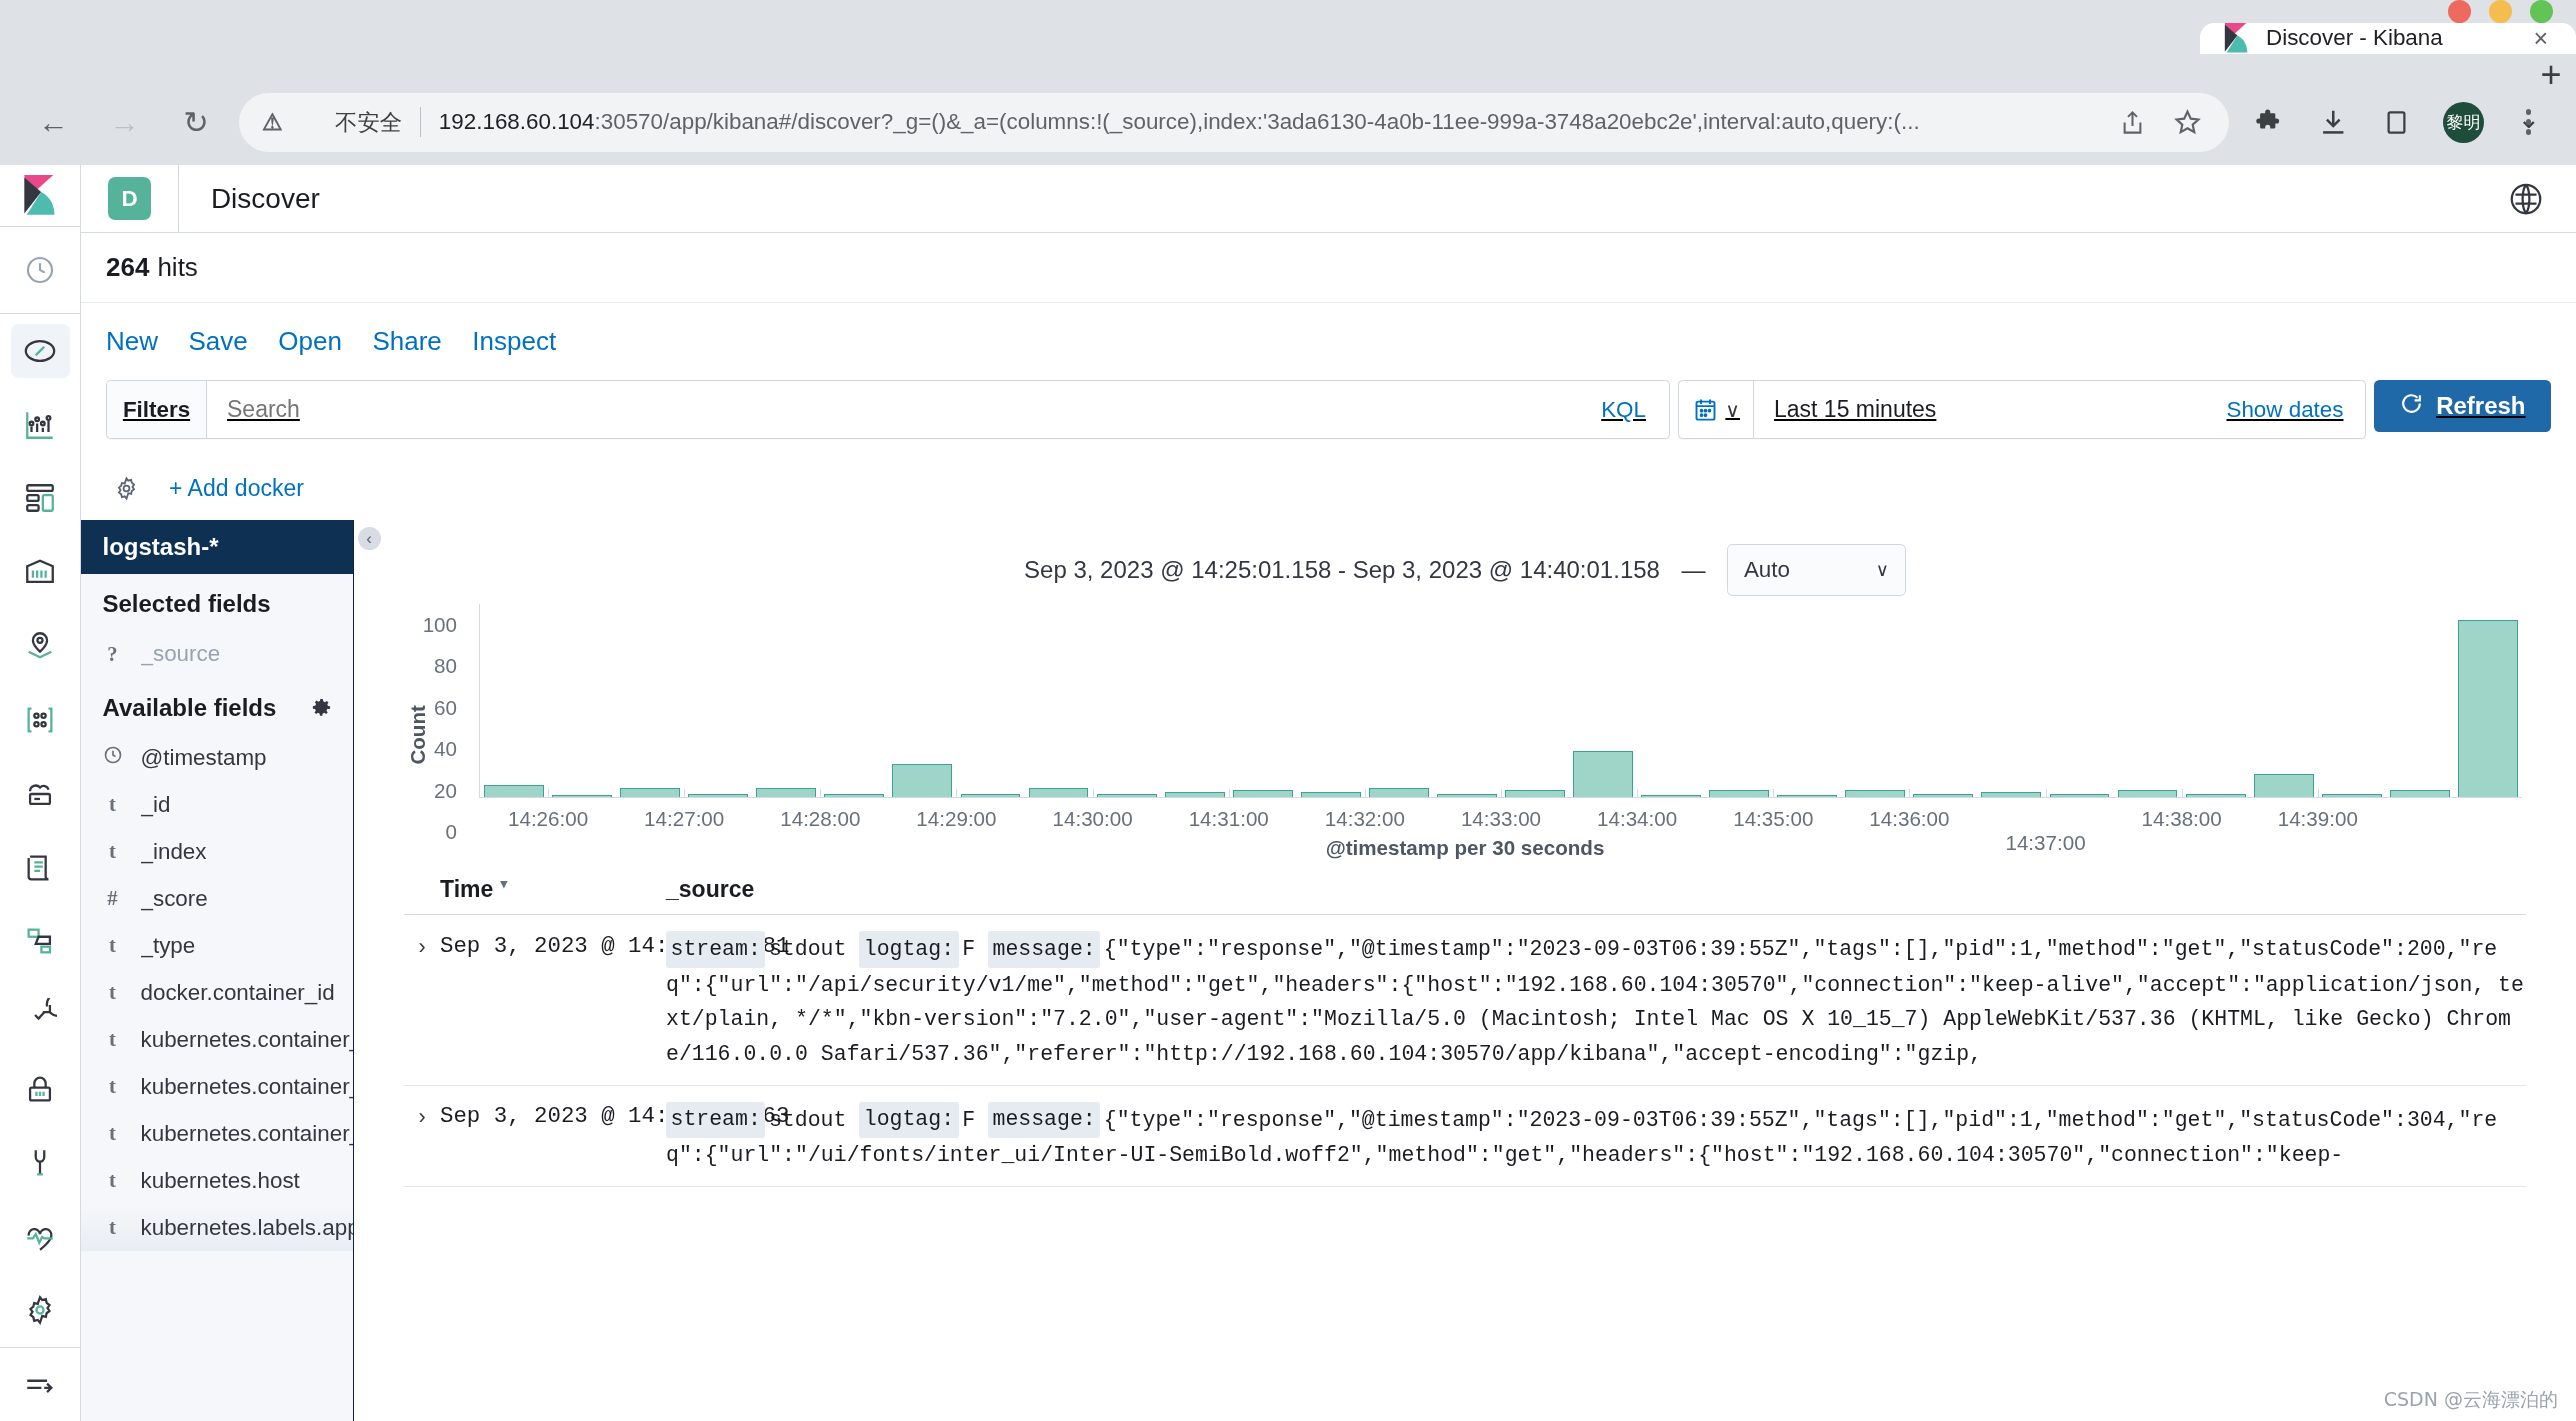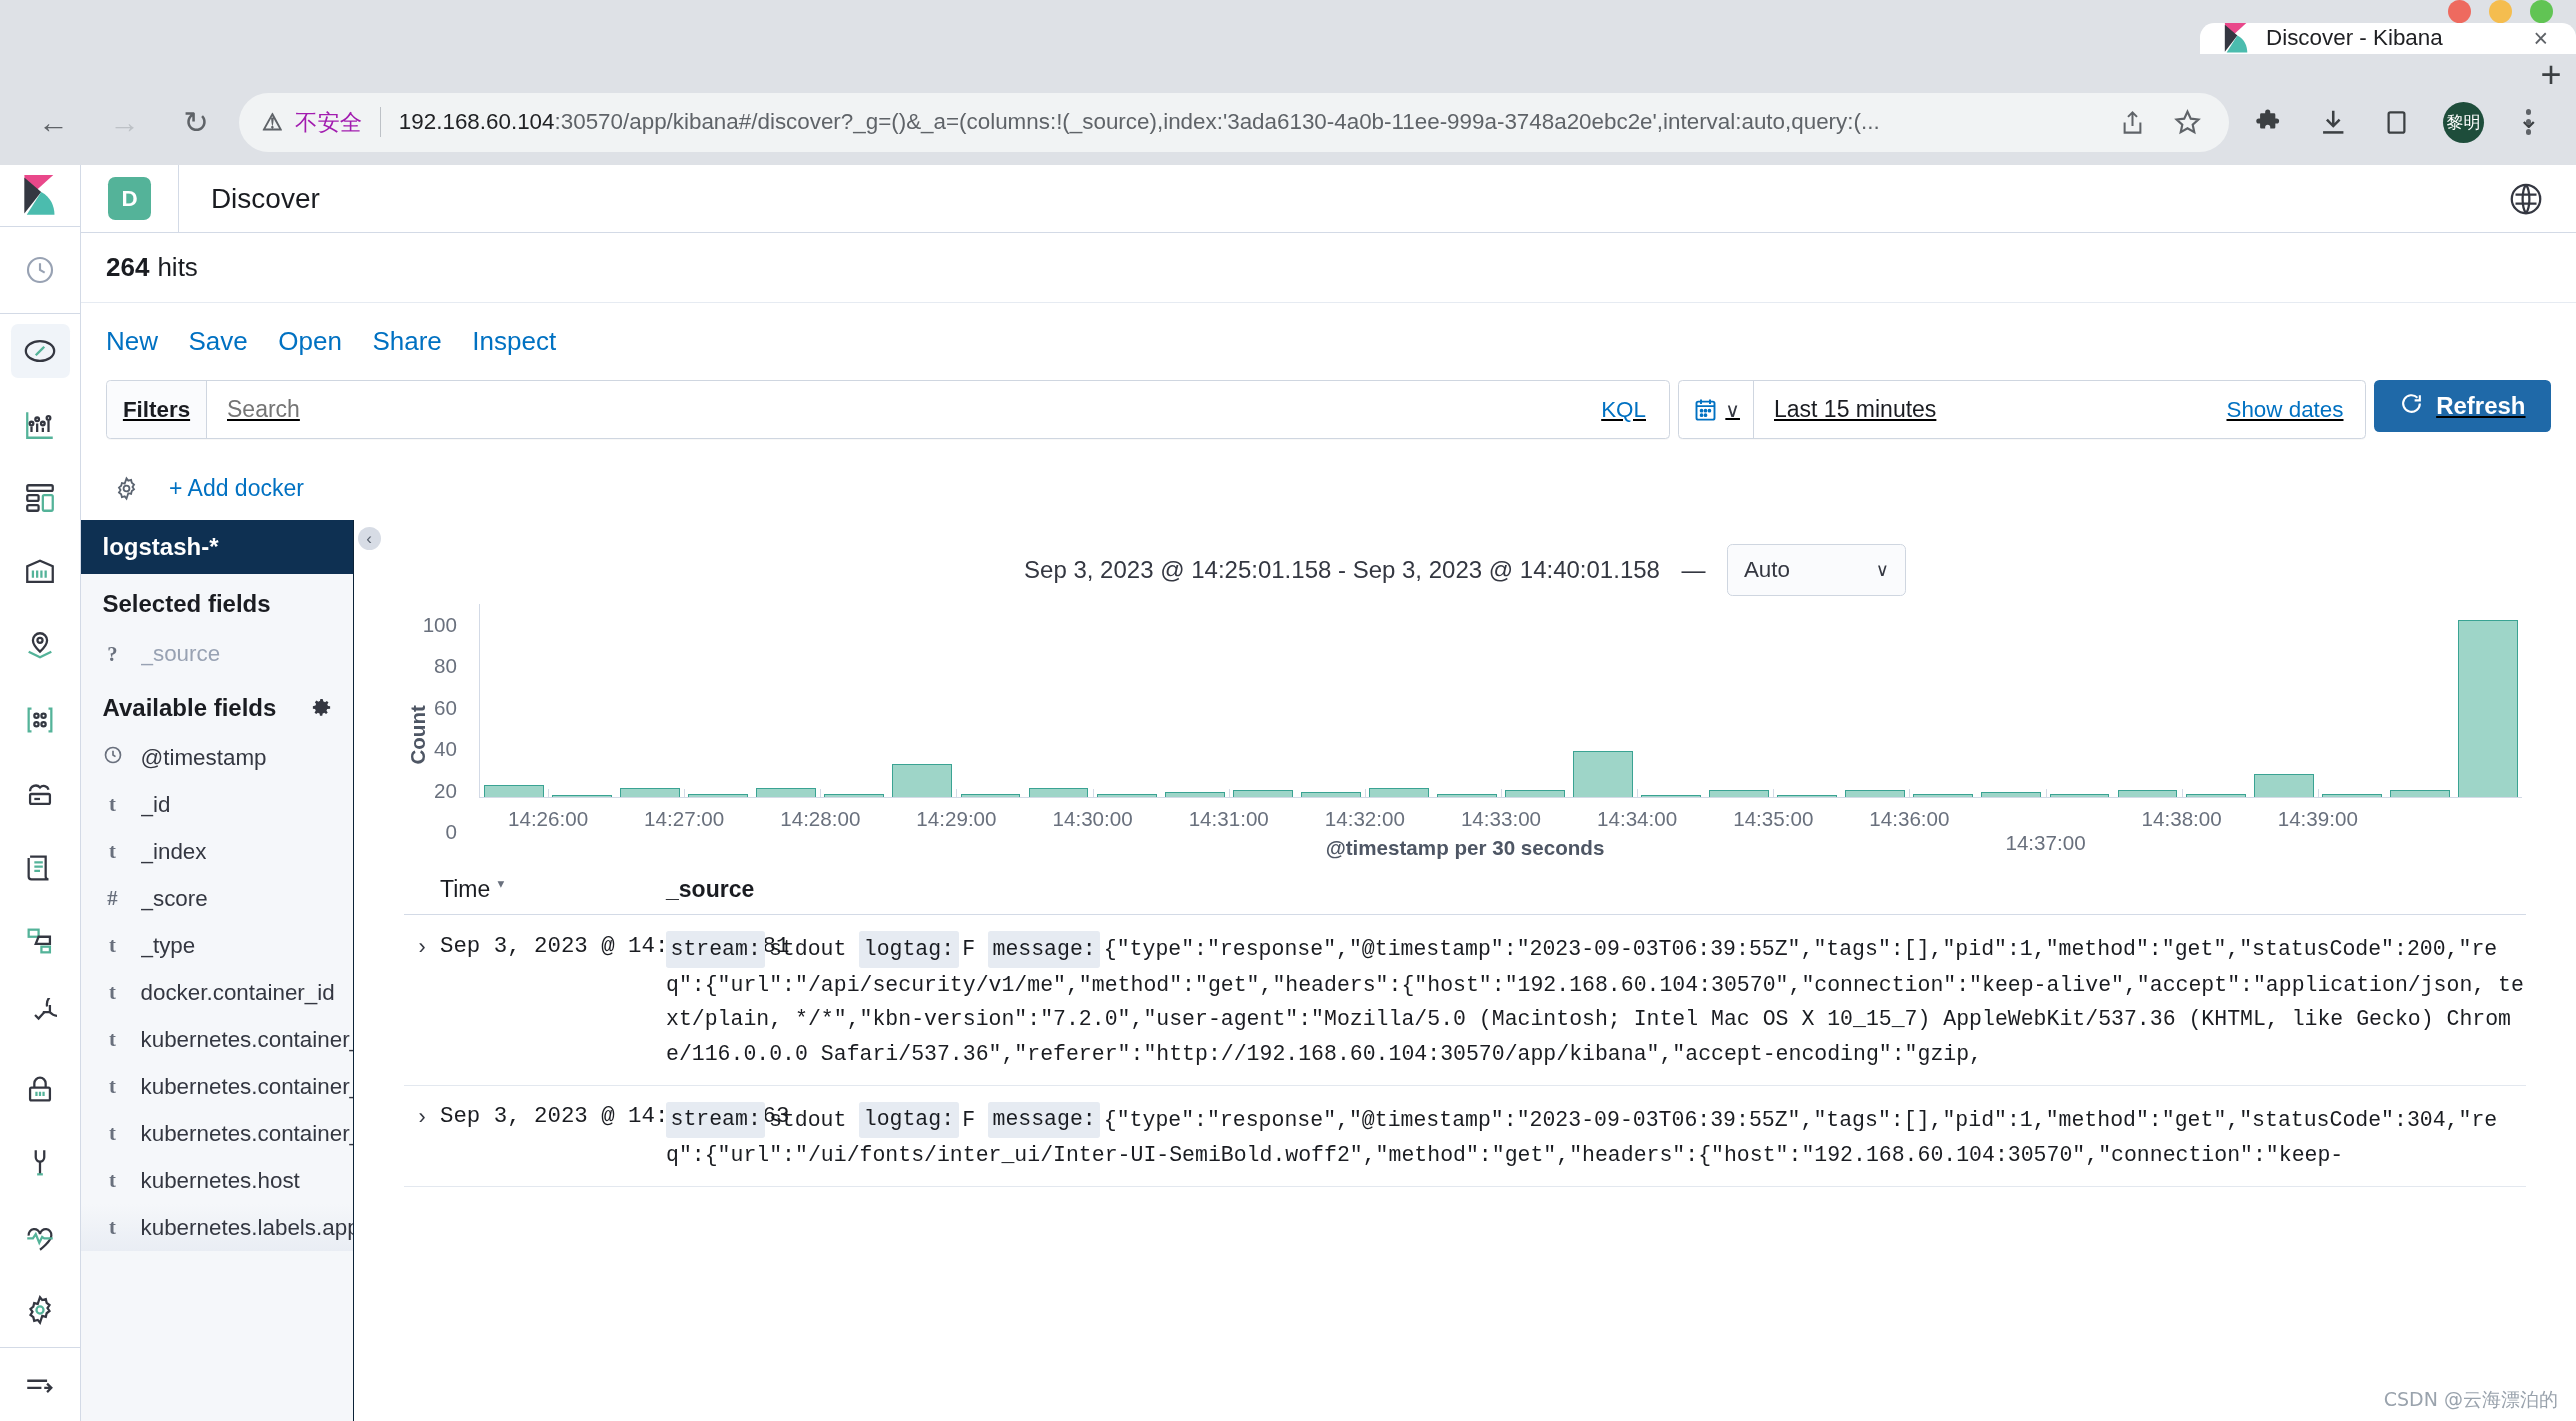--- a/index.html
+++ b/index.html
@@ -51,21 +51,21 @@
     display: flex; align-items: center; justify-content: center;
     color: #5f6368; font-size: 30.5px; border-radius: 50%;
   }
   .nav-btn.disabled { color: #bdc1c6; }
   .omnibox {
     flex: 1; height: 59px; background: #f1f3f4; border-radius: 30px;
     display: flex; align-items: center; padding: 0 20px 0 23px; gap: 12.5px;
     min-width: 0;
   }
   .warn-icon { font-size: 23px; color: #5f6368; font-weight: bold; line-height: 1; }
-  .warn-text { font-size: 22.4px; color: #a21caf; white-space: nowrap; }
+  .warn-text { font-size: 22.4px; color: #404040; white-space: nowrap; margin-left: 40px; }
   .omni-sep { width: 0.9px; height: 30.5px; background: #bdc1c6; margin: 0 5.4px; }
   .url-text {
     flex: 1; font-size: 22.4px; color: #5f6368; white-space: nowrap;
     overflow: hidden; min-width: 0;
   }
   .url-text b { color: #202124; font-weight: 400; }
   .omni-act { width: 43px; display:flex; align-items:center; justify-content:center; color:#5f6368; font-size: 25px; }
   .ext-icons { display: flex; align-items: center; gap: 13px; margin-left: 16px; }
   .ext-ico { width: 50px; height: 50px; display:flex; align-items:center; justify-content:center; color:#5f6368; }
   .avatar-btn {
@@ -253,21 +253,21 @@
     margin-top: 3.6px; flex: 0 0 auto; padding-bottom: 5.4px;
   }
 
   
   .doc-table { flex: 1; display: flex; flex-direction: column; padding: 0 50px 0 50px; min-height: 0; overflow: hidden; }
   .doc-head {
     display: flex; height: 50px; align-items: center;
     border-bottom: 1.8px solid #d3dae6; flex: 0 0 50px;
   }
   .dh-exp { width: 36px; flex: 0 0 36px; }
-  .dh-time { width: 206px; flex: 0 0 206px; font-size: 23px; font-weight: normal; color: #1a1c21; display:flex; align-items:flex-start; gap:7.2px; }
+  .dh-time { width: 206px; flex: 0 0 206px; font-size: 23px; font-weight: bold; color: #1a1c21; display:flex; align-items:flex-start; gap:7.2px; }
   .dh-time .sortcaret { color: #69707d; font-size: 13.4px; }
   .dh-src { flex: 1; font-size: 23px; font-weight: bold; color: #1a1c21; padding-left: 20px; }
 
   .doc-row { display: flex; padding: 16px 0 12.5px 0; border-bottom: 0.9px solid #e3e8ef; }
   .dr-exp {
     width: 36px; flex: 0 0 36px; color: #343741; font-size: 21.5px;
     padding-top: 3.6px; display: flex; justify-content: center;
   }
   .dr-time {
     width: 206px; flex: 0 0 206px; font-size: 22.4px; color: #1a1c21;

